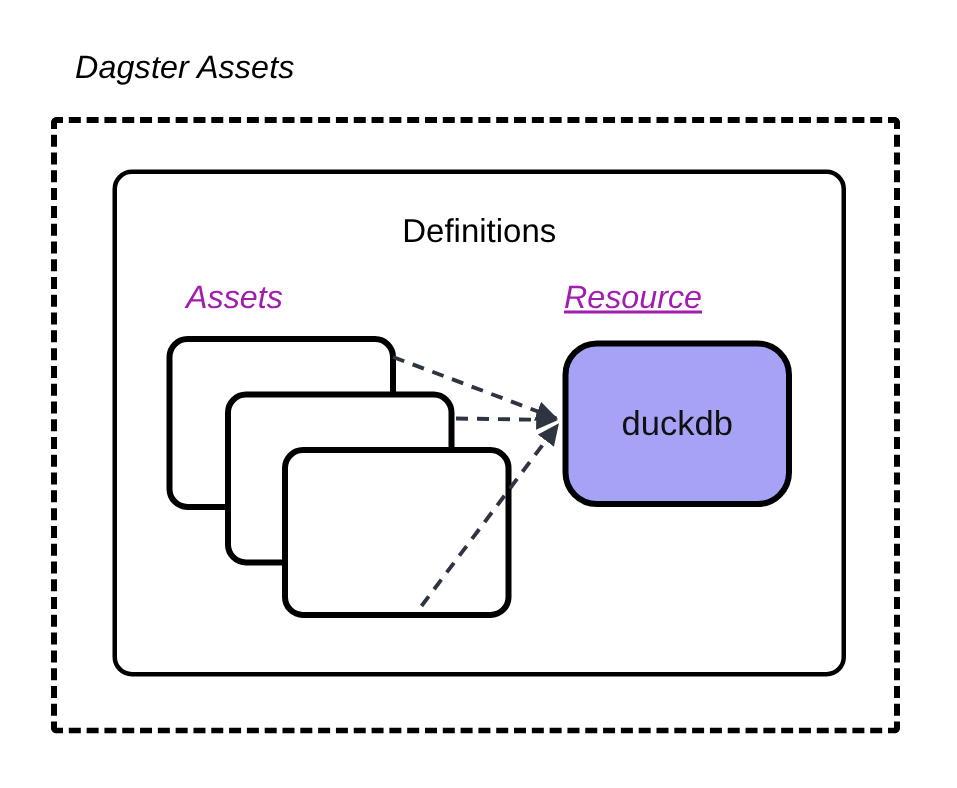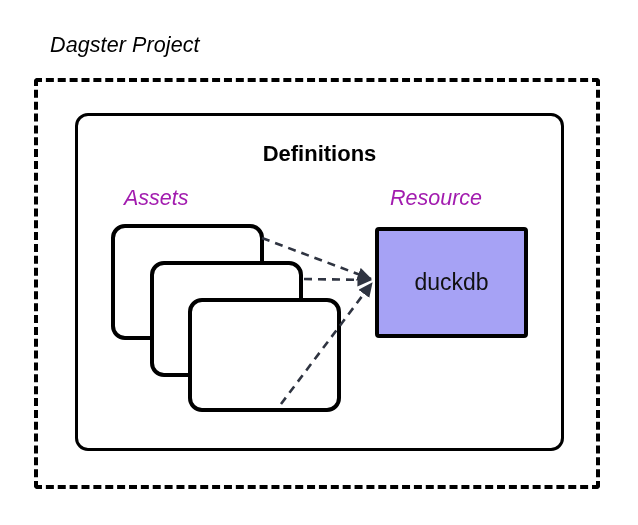--- a/index.html
+++ b/index.html
@@ -59,36 +59,36 @@
     background: #ffffff;
   }
   .definitions-label {
     position: absolute;
     left: 0;
     top: 25px;
     width: 100%;
     text-align: center;
     font-size: 22px;
     font-style: normal;
-    font-weight: 700;
+    font-weight: 400;
     color: #000000;
     white-space: nowrap;
   }
 
   
   .group-label {
     position: absolute;
     font-size: 21.5px;
     font-style: italic;
     font-weight: 400;
     color: #a21caf;
     white-space: nowrap;
   }
   .group-label.assets   { left: 124px; top: 186px; }
-  .group-label.resource { left: 390px; top: 186px; }
+  .group-label.resource { left: 376px; top: 186px; text-decoration: underline; }
 
   
   .asset-card {
     position: absolute;
     width: 153px;
     height: 116px;
     box-sizing: border-box;
     background: #ffffff;
     border: 4px solid #000000;
     border-radius: 14px;
@@ -100,21 +100,21 @@
   
   .resource-box {
     position: absolute;
     left: 375px;
     top: 227px;
     width: 153px;
     height: 111px;
     box-sizing: border-box;
     background: #a6a2f5;
     border: 4.5px solid #000000;
-    border-radius: 4px;
+    border-radius: 23px;
     z-index: 6;
     display: flex;
     align-items: center;
     justify-content: center;
   }
   .resource-name {
     font-size: 23px;
     font-style: normal;
     font-weight: 400;
     color: #111111;
@@ -130,21 +130,21 @@
     height: 525px;
     z-index: 7;
     pointer-events: none;
   }
 </style>
 </head>
 <body>
 
 <div id="canvas" style="background: rgb(255, 255, 255); width: 638px; height: 525px;">
 
-  <div class="project-title">Dagster Project</div>
+  <div class="project-title">Dagster Assets</div>
 
   <div class="project-boundary" style="border-color: rgb(0, 0, 0);"></div>
 
   <div class="definitions-box" style="border-color: rgb(0, 0, 0); background: rgb(255, 255, 255);">
     <div class="definitions-label">Definitions</div>
   </div>
 
   <div class="group-label assets">Assets</div>
   <div class="group-label resource">Resource</div>
 

